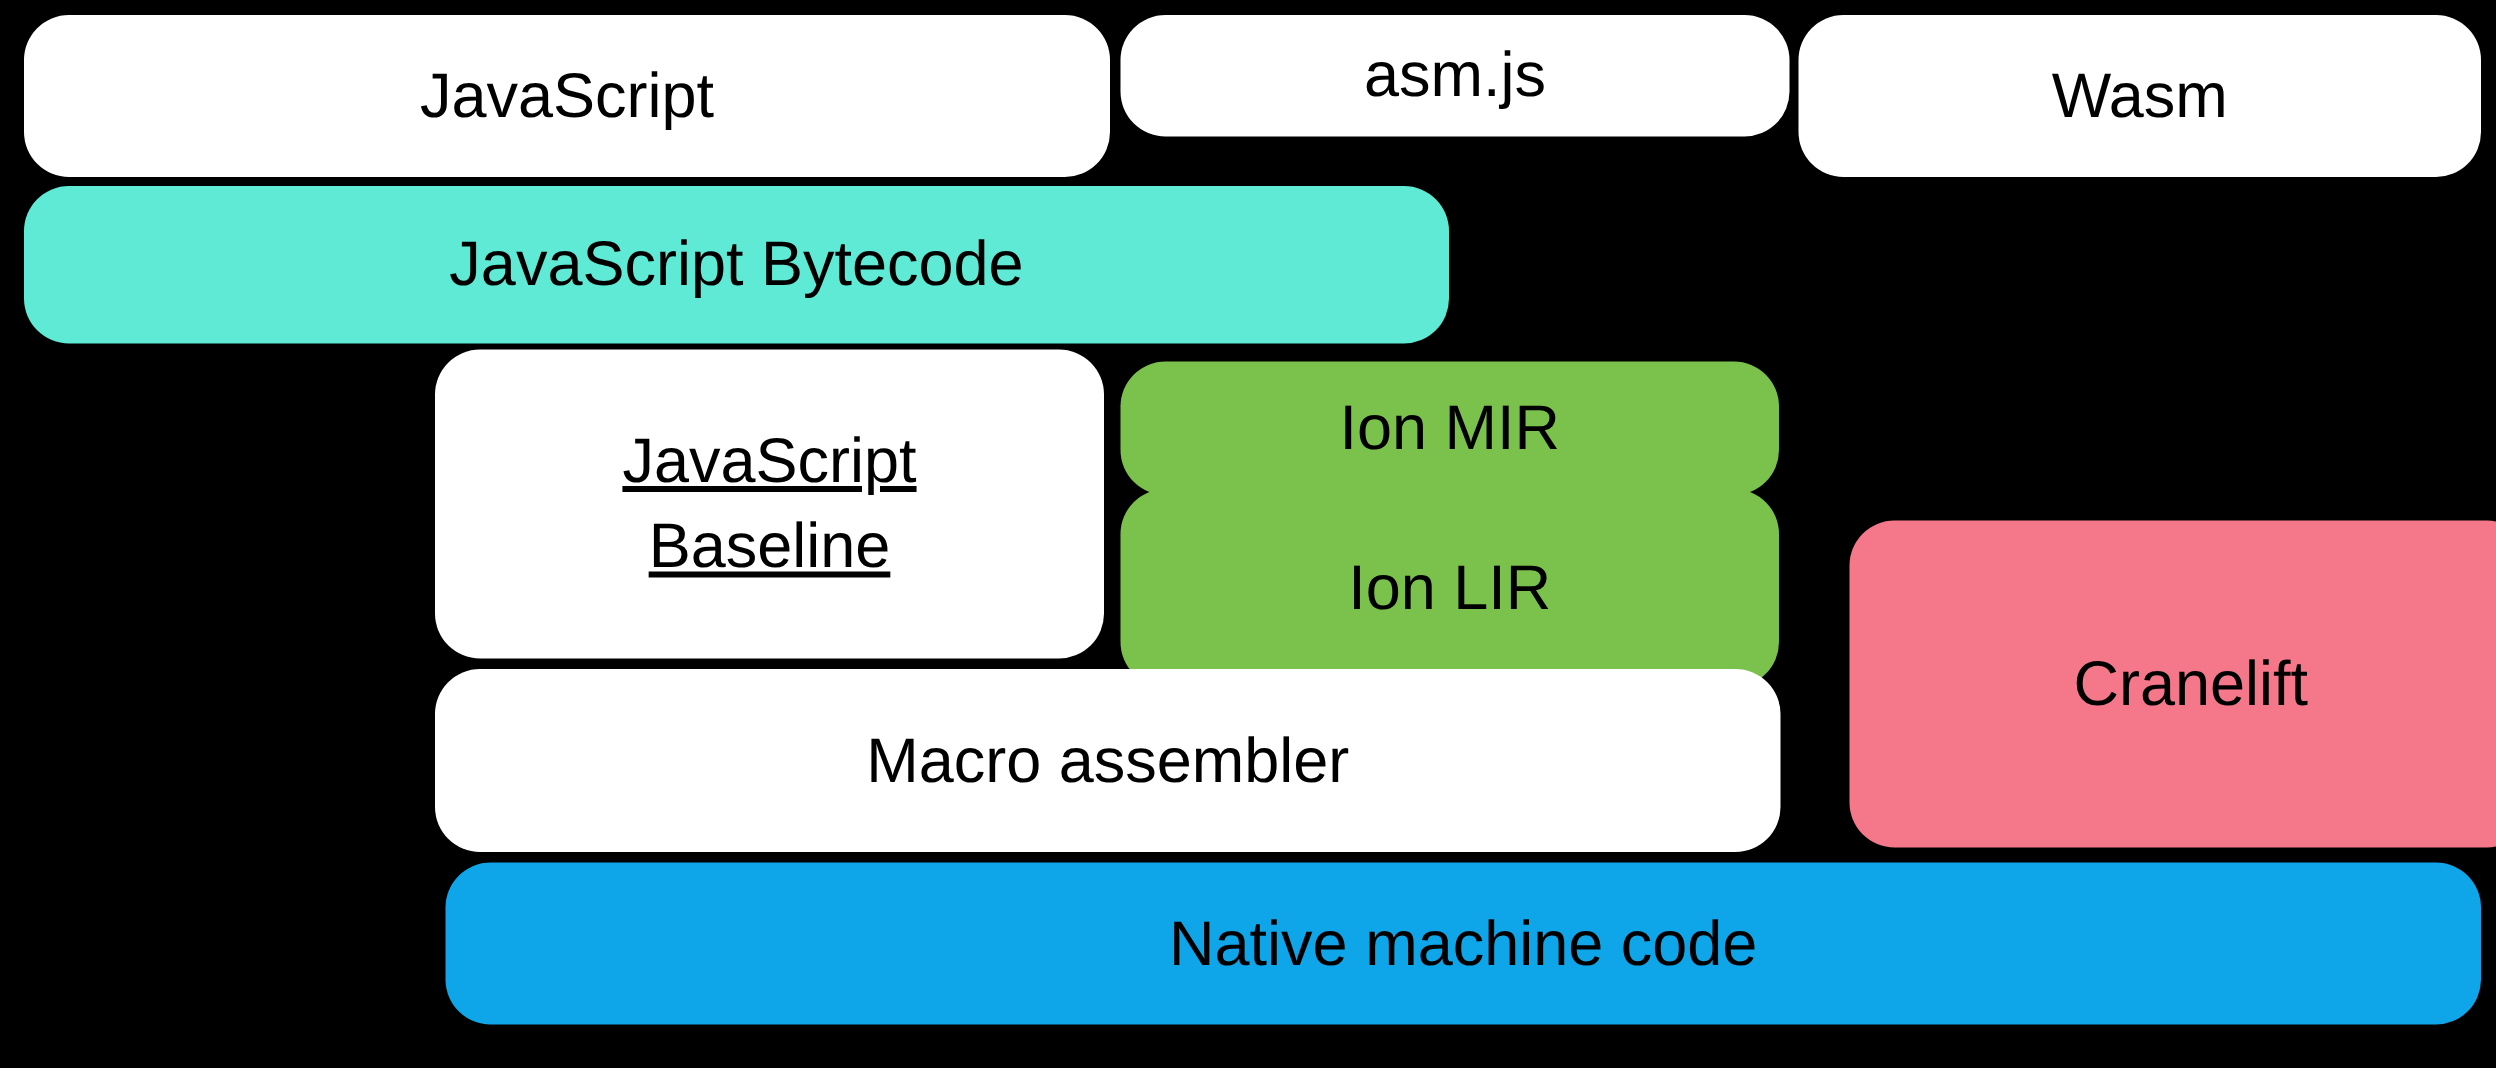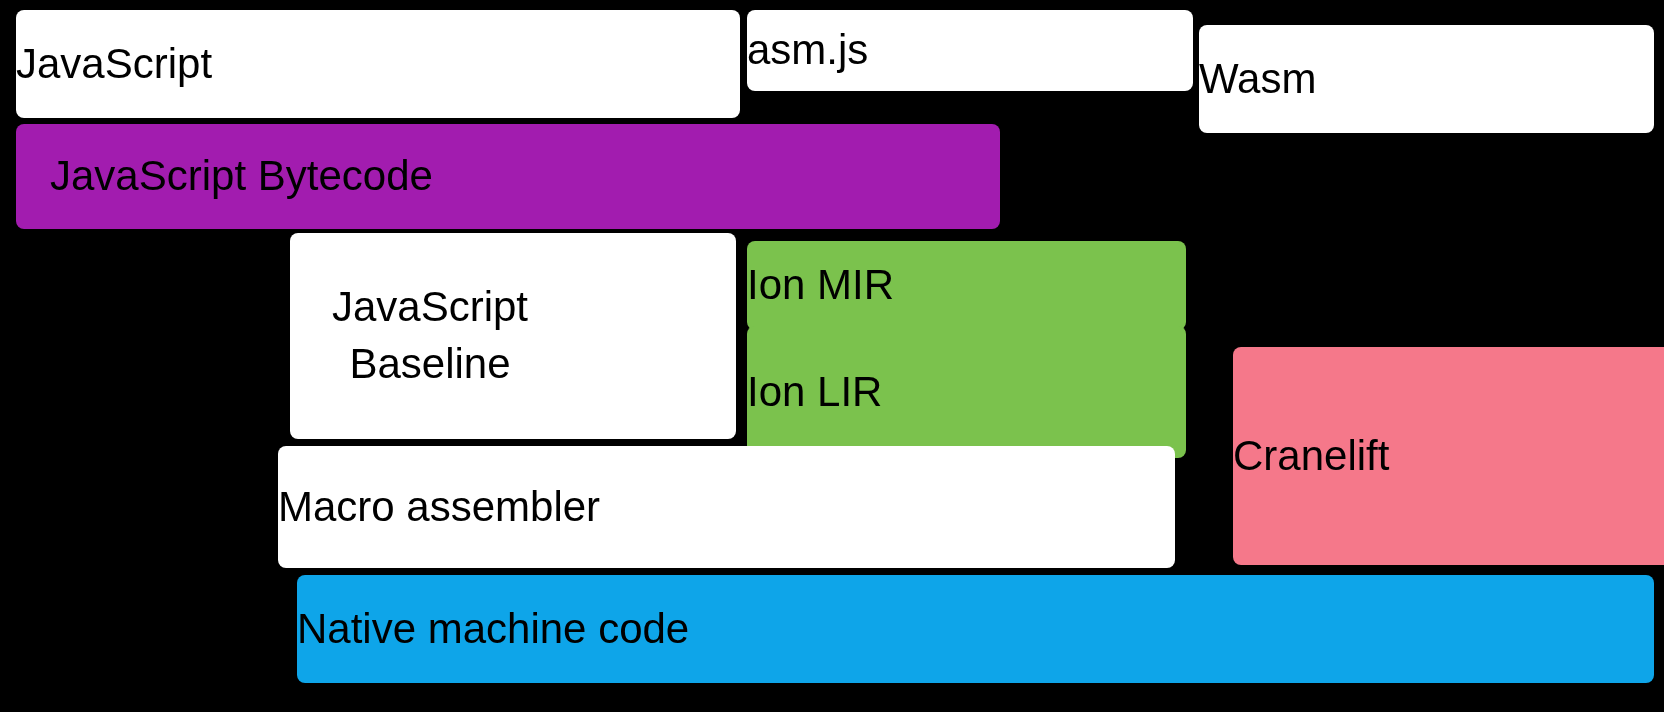--- a/index.html
+++ b/index.html
@@ -11,65 +11,66 @@
     position: relative;
     width: 1664px;
     height: 712px;
     background: #000000;
     overflow: hidden;
     font-family: "Liberation Sans", "DejaVu Sans", sans-serif;
   }
   .box {
     position: absolute;
     background: #ffffff;
-    border-radius: 8px;
+    border-radius: 30px;
     display: flex;
     align-items: center;
+    justify-content: center;
     color: #000000;
     font-size: 42px;
     line-height: 1.35;
     text-align: center;
   }
   .box .label {
     display: block;
     text-align: center;
   }
   
   #b-javascript   { left: 16px;   top: 10px;  width: 724px;  height: 108px; }
   #b-asmjs        { left: 747px;  top: 10px;  width: 446px;  height: 81px; }
   #b-wasm         { left: 1199px; top: 10px;  width: 455px;  height: 108px; }
   #b-bytecode     { left: 16px;   top: 124px; width: 950px;  height: 105px; }
   #b-baldrmonkey  { left: 972px;  top: 124px; width: 447px;  height: 105px; }
   #b-interpreter  { left: 16px;   top: 235px; width: 267px;  height: 330px; }
-  #b-baseline     { left: 290px;  top: 233px; width: 446px;  height: 206px; }
+  #b-baseline     { left: 290px;  top: 233px; width: 446px;  height: 206px; text-decoration: underline; }
   #b-baseline .label { max-width: 280px; }   
   #b-ion-mir      { left: 747px;  top: 230px; width: 439px;  height: 89px; }
   #b-ion-lir      { left: 747px;  top: 326px; width: 439px;  height: 132px; }
   #b-cranelift    { left: 1197px; top: 347px; width: 455px;  height: 218px; margin-left: 36px; }
-  #b-macro        { left: 278px;  top: 446px; width: 897px;  height: 122px; }
+  #b-macro        { left: 290px;  top: 446px; width: 897px;  height: 122px; }
   #b-native       { left: 297px;  top: 575px; width: 1357px; height: 108px; }
 </style>
 </head>
 <body>
 
 <div class="canvas">
 
   <div class="box" id="b-javascript" style="background: rgb(255, 255, 255);">
     <span class="label">JavaScript</span>
   </div>
 
   <div class="box" id="b-asmjs" style="background: rgb(255, 255, 255);">
     <span class="label">asm.js</span>
   </div>
 
-  <div class="box" id="b-wasm" style="background: rgb(255, 255, 255); margin-top: 15px;">
+  <div class="box" id="b-wasm" style="background: rgb(255, 255, 255);">
     <span class="label">Wasm</span>
   </div>
 
-  <div class="box" id="b-bytecode" style="background: #a21caf; padding-left: 34px;">
+  <div class="box" id="b-bytecode" style="background: #5eead4;">
     <span class="label">JavaScript Bytecode</span>
   </div>
 
 
 
   <div class="box" id="b-baseline" style="background: rgb(255, 255, 255);">
     <span class="label">JavaScript Baseline</span>
   </div>
 
   <div class="box" id="b-ion-mir" style="background: rgb(123, 194, 77); margin-top: 11px;">

